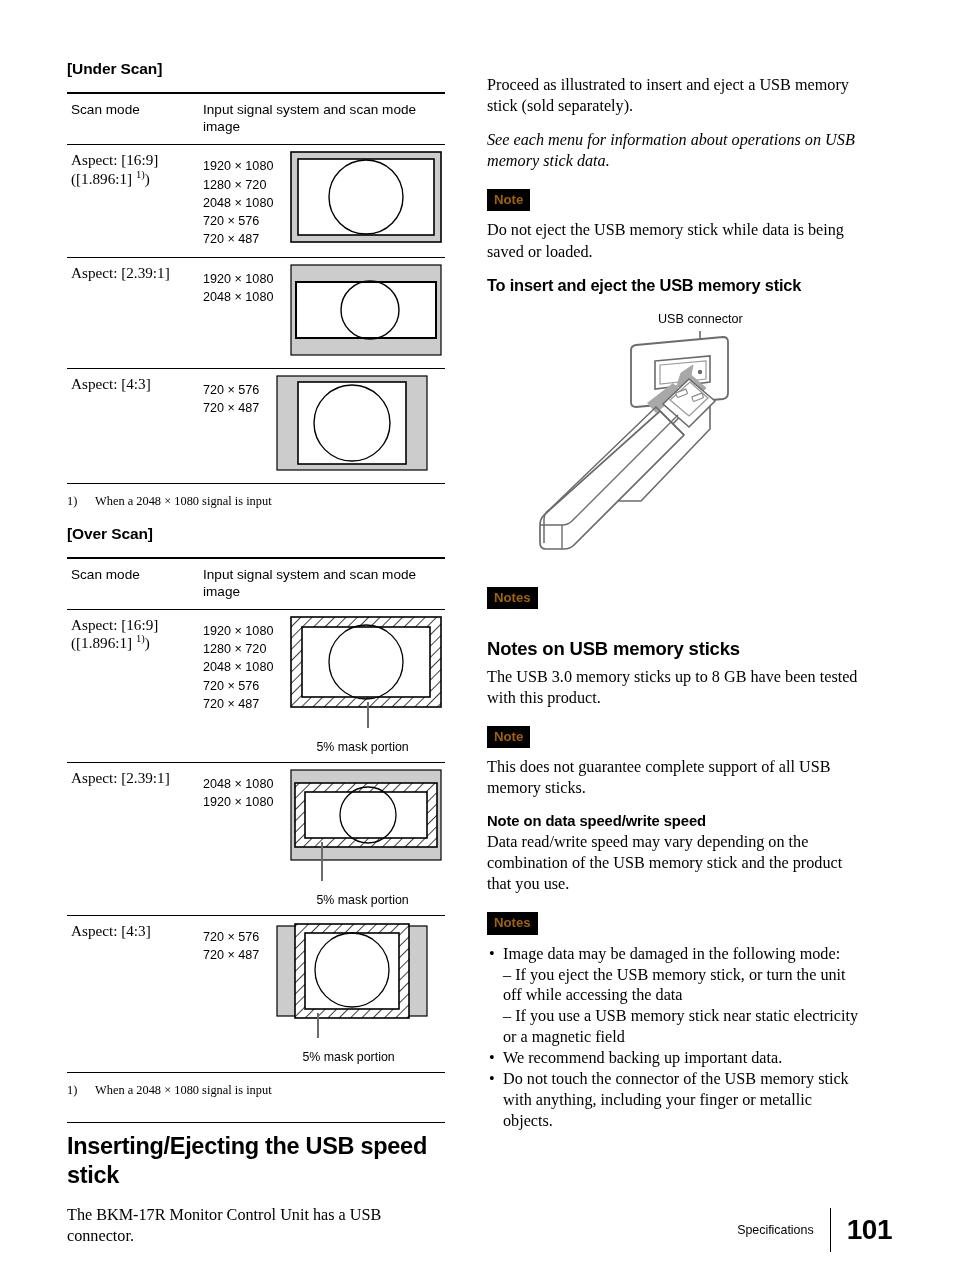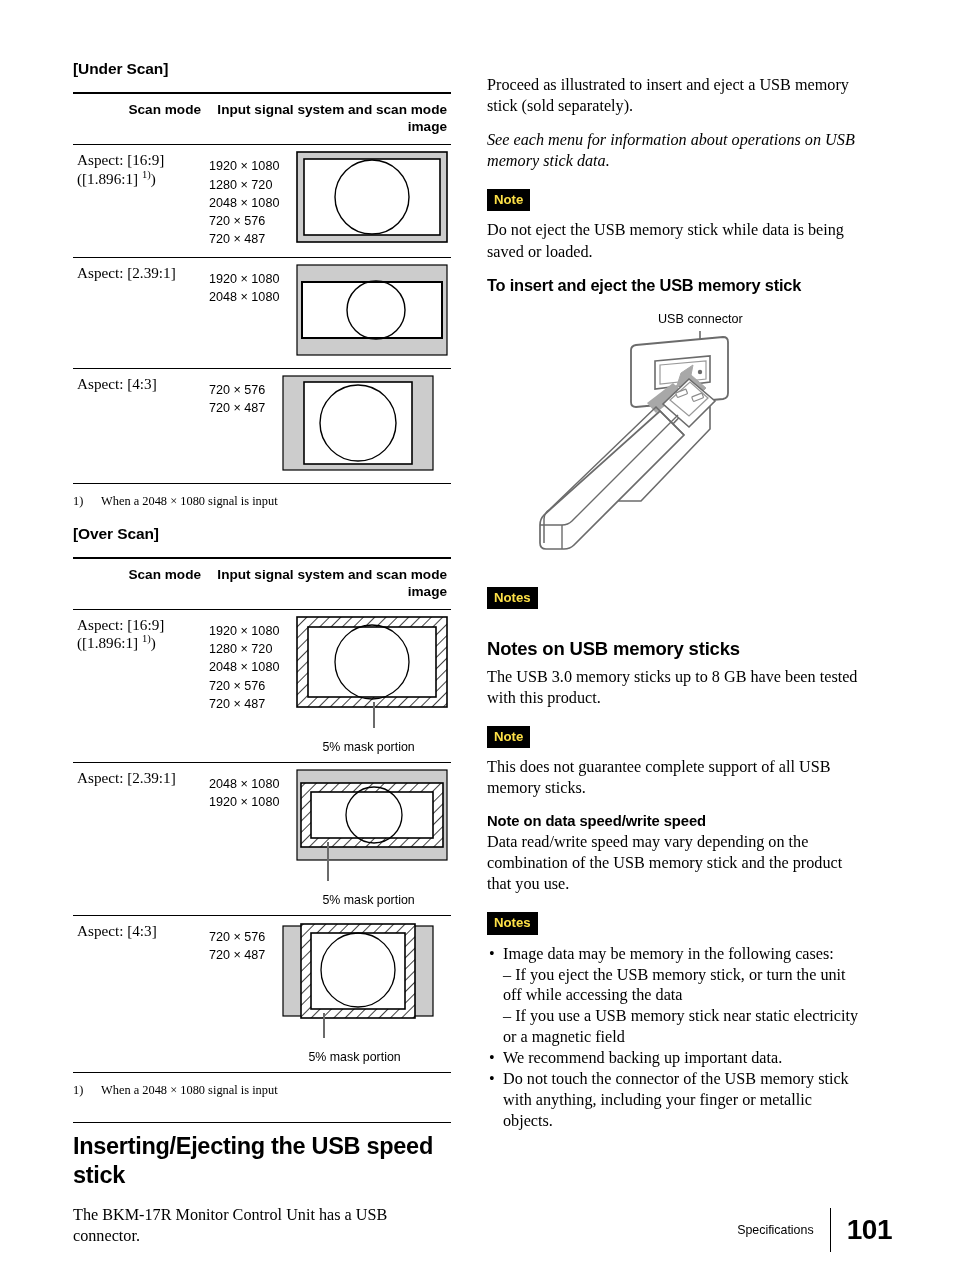--- a/index.html
+++ b/index.html
@@ -11,21 +11,21 @@
     position: relative;
     width: 954px;
     height: 1274px;
     background: #ffffff;
     overflow: hidden;
     font-family: "Liberation Serif", serif;
     color: #000000;
   }
   .col-left {
     position: absolute;
-    left: 73px;
+    left: 67px;
     top: 60px;
     width: 378px;
   }
   .col-right {
     position: absolute;
     left: 487px;
     top: 75px;
     width: 375px;
   }
 
@@ -67,21 +67,21 @@
     font-size: 16.2px;
     line-height: 1.30;
     margin: 0 0 13px 0;
   }
   p.body.italic { font-style: italic; }
 
   
   .note-badge {
     display: inline-block;
     background: #000000;
-    color: #fde047;
+    color: #a16207;
     font-family: "Liberation Sans", sans-serif;
     font-weight: bold;
     font-size: 13.2px;
     line-height: 1;
     padding: 4px 7px 5px 7px;
     margin: 4px 0 9px 0;
   }
 
   
   ul.bullets {
@@ -108,24 +108,24 @@
   }
 
   
   table.scan {
     width: 378px;
     border-collapse: collapse;
     margin: 0;
   }
   table.scan th {
     font-family: "Liberation Sans", sans-serif;
-    font-weight: bold;
+    font-weight: normal;
     font-size: 13.6px;
     line-height: 1.26;
-    text-align: right;
+    text-align: left;
     vertical-align: top;
     padding: 7px 4px 9px 4px;
     border-top: 2.6px solid #000;
     border-bottom: 1.1px solid #000;
   }
   table.scan th.c1 { width: 124px; padding-left: 4px; }
   table.scan th.c2 { }
   table.scan td {
     vertical-align: top;
     padding: 6px 2px 8px 4px;
@@ -471,21 +471,21 @@
 
     <div class="note-badge">Note</div>
     <p class="body">This does not guarantee complete support of all USB memory sticks.</p>
 
     <h3 class="minor" style="margin-top:14px;">Note on data speed/write speed</h3>
     <p class="body">Data read/write speed may vary depending on the combination of the USB memory stick and the product that you use.</p>
 
     <div class="note-badge">Notes</div>
     <ul class="bullets">
       <li>
-        <span>Image data may be memory in the following cases:</span>
+        <span>Image data may be damaged in the following mode:</span>
         <span class="sub-dash">– If you eject the USB memory stick, or turn the unit off while accessing the data</span>
         <span class="sub-dash">– If you use a USB memory stick near static electricity or a magnetic field</span>
       </li>
       <li>We recommend backing up important data.</li>
       <li>Do not touch the connector of the USB memory stick with anything, including your finger or metallic objects.</li>
     </ul>
   </div>
 
   <div class="footer">
     <span class="chap">Specifications</span>

